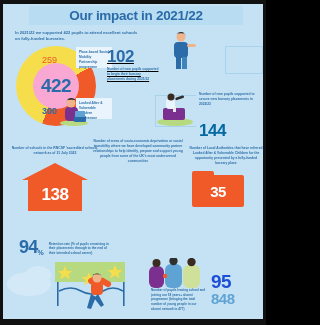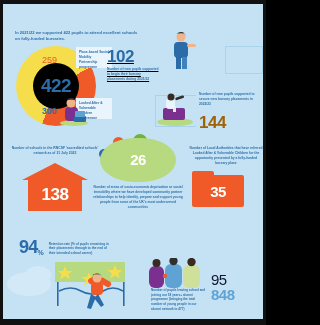--- a/index.html
+++ b/index.html
@@ -30,21 +30,21 @@
   }
 
   
   .donut-wrap{position:absolute;left:13px;top:46px;width:80px;height:80px;}
   .donut{
     width:80px;height:80px;border-radius:50%;
     background:conic-gradient(from 200deg,#f5dd4b 0deg 221deg,#ef5a28 221deg 360deg);
   }
   .donut-hole{
     position:absolute;left:17px;top:17px;width:46px;height:46px;border-radius:50%;
-    background:#000000;display:flex;align-items:center;justify-content:center;
+    background:#f9a8d4;display:flex;align-items:center;justify-content:center;
   }
   .donut-total{font-size:19px;font-weight:bold;color:#2b6ca8;letter-spacing:-0.5px;}
   .seg-a{position:absolute;left:26px;top:9px;font-size:9px;font-weight:normal;color:#ef5a28;}
   .seg-b{position:absolute;left:26px;top:60px;font-size:9px;font-weight:bold;color:#2b6ca8;}
 
   .legbox{
     position:absolute;background:#e9f4fc;
     font-size:3.3px;line-height:1.5;color:#2f6fa6;font-weight:bold;
     padding:3px 3px;box-sizing:border-box;
   }
@@ -61,21 +61,21 @@
 
   .walker{position:absolute;left:160px;top:30px;width:36px;height:40px;}
 
   .boxline{position:absolute;border:0.8px solid #a9d2ec;}
   .bl1{left:222px;top:46px;width:36px;height:26px;}
   .bl2{left:152px;top:95px;width:40px;height:30px;border-right:none;}
 
   
   .b144{position:absolute;left:196px;top:92px;width:62px;text-align:left;}
   .b144 .cap{font-size:3.3px;line-height:1.5;color:#2f6fa6;font-weight:bold;}
-  .b144 .num{margin-top:7px;font-size:17px;font-weight:bold;color:#a16207;line-height:1;letter-spacing:-0.5px;}
+  .b144 .num{margin-top:15px;font-size:17px;font-weight:bold;color:#0369a1;line-height:1;letter-spacing:-0.5px;}
 
   .booklady{position:absolute;left:150px;top:92px;width:44px;height:34px;}
 
   
   .c138{position:absolute;left:8px;top:146px;width:88px;text-align:center;}
   .c138 .cap{font-size:3.4px;line-height:1.55;color:#2f6fa6;font-weight:bold;}
   .house{position:relative;margin:6px auto 0;width:66px;height:48px;}
   .house .roof{
     position:absolute;left:0;top:0;width:0;height:0;
     border-left:33px solid transparent;border-right:33px solid transparent;
@@ -123,33 +123,36 @@
   .c94 .cap{margin-left:5px;margin-top:2px;width:62px;font-size:3.2px;line-height:1.5;color:#2f6fa6;font-weight:bold;}
 
   .cloud{position:absolute;left:4px;top:272px;width:44px;height:24px;background:#d3e9f8;border-radius:50%;}
   .cloud2{position:absolute;left:22px;top:266px;width:26px;height:18px;background:#d3e9f8;border-radius:50%;}
 
   
   .finish{position:absolute;left:42px;top:258px;width:96px;height:58px;}
 
   
   .c95{position:absolute;left:208px;top:272px;text-align:left;}
-  .c95 .n95{font-size:15px;font-weight:normal;color:#0f172a;line-height:1;letter-spacing:-0.5px;}
+  .c95 .n95{font-size:19px;font-weight:bold;color:#1d4ed8;line-height:1;letter-spacing:-0.5px;}
   .c95 .n477{font-size:15px;font-weight:bold;color:#5fa3d4;line-height:1.1;letter-spacing:-0.5px;}
   .cap95{position:absolute;left:148px;top:288px;width:56px;font-size:3.1px;line-height:1.5;color:#2f6fa6;font-weight:bold;}
 
   .people{position:absolute;left:146px;top:258px;width:62px;height:30px;}
 </style>
 </head>
 <body>
 
 <div id="page">
 
   <div class="band-top"></div>
 
+  <div class="hdr">
+    <div class="hdr-t">Our impact in 2021/22</div>
+  </div>
 
   <div class="sub">In 2021/22 we supported 422 pupils to attend excellent schools on fully-funded bursaries.</div>
 
   <div class="donut-wrap">
     <div class="donut"></div>
     <div class="donut-hole">
       <span class="donut-total">422</span>
     </div>
     <div class="seg-a">259</div>
     <div class="seg-b">300</div>
@@ -201,30 +204,20 @@
   <div class="c138">
     <div class="cap">Number of schools in the RNCSF 'accredited schools' network as of 31 July 2022</div>
     <div class="house">
       <div class="roof"></div>
       <div class="body"></div>
       <div class="num">138</div>
     </div>
   </div>
 
   <div class="c26">
-    <div style="position:relative;height:46px;">
-      <div class="tree t1"></div>
-      <div class="tree t2"></div>
-      <div class="tree t3"></div>
-      <div class="tree t4"></div>
-      <div class="pole"></div>
-      <div class="blob" style="position:absolute;left:9px;top:2px;">
-        <div class="num">26</div>
-      </div>
-    </div>
     <div class="cap">Number of areas of socio-economic deprivation or social immobility where we have developed community partner relationships to help identify, prepare and support young people from some of the UK's most underserved communities</div>
   </div>
 
   <div class="c35">
     <div class="cap">Number of Local Authorities that have referred Looked After &amp; Vulnerable Children for the opportunity presented by a fully-funded bursary place</div>
     <div class="folder">
       <div class="tab"></div>
       <div class="bd"></div>
       <div class="num">35</div>
     </div>

